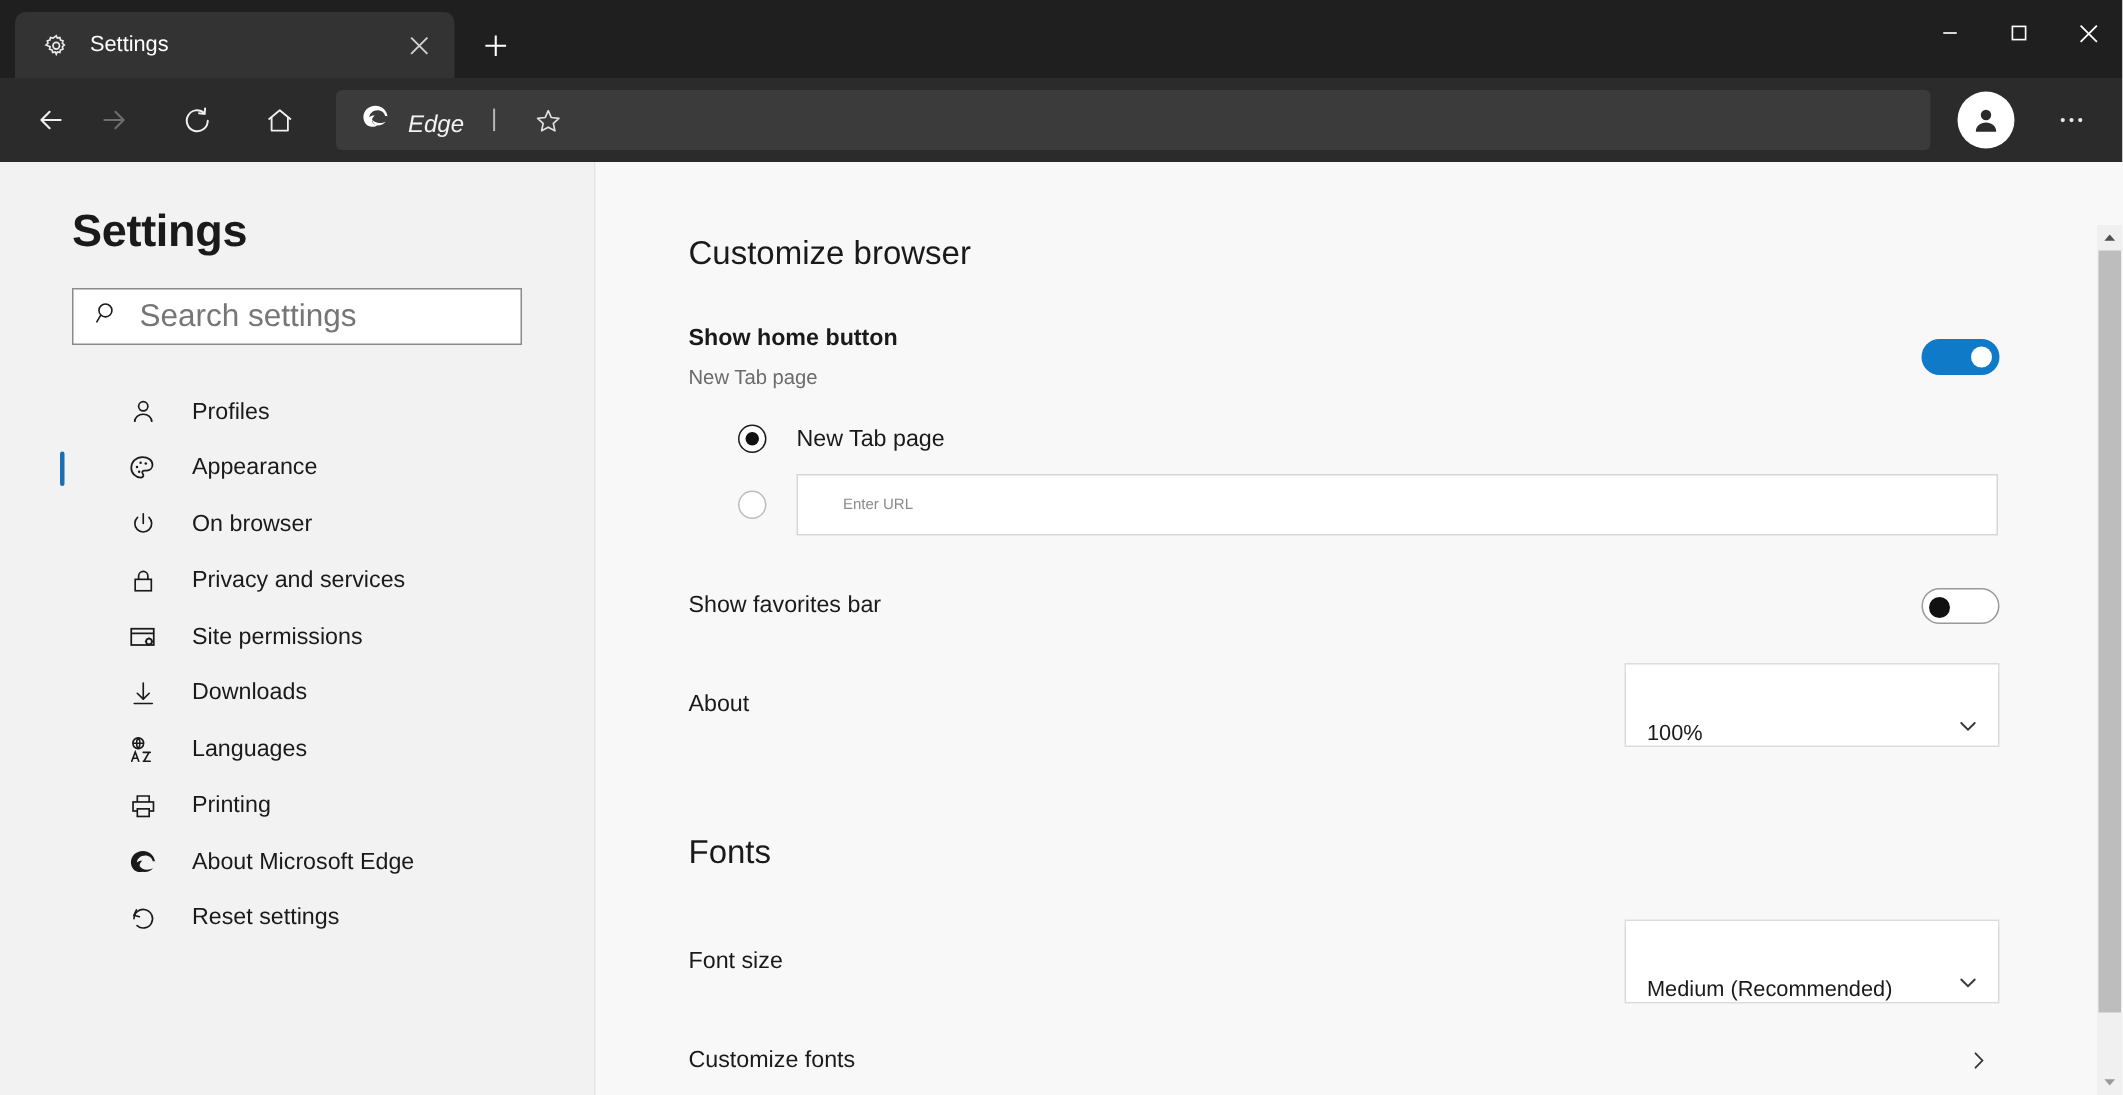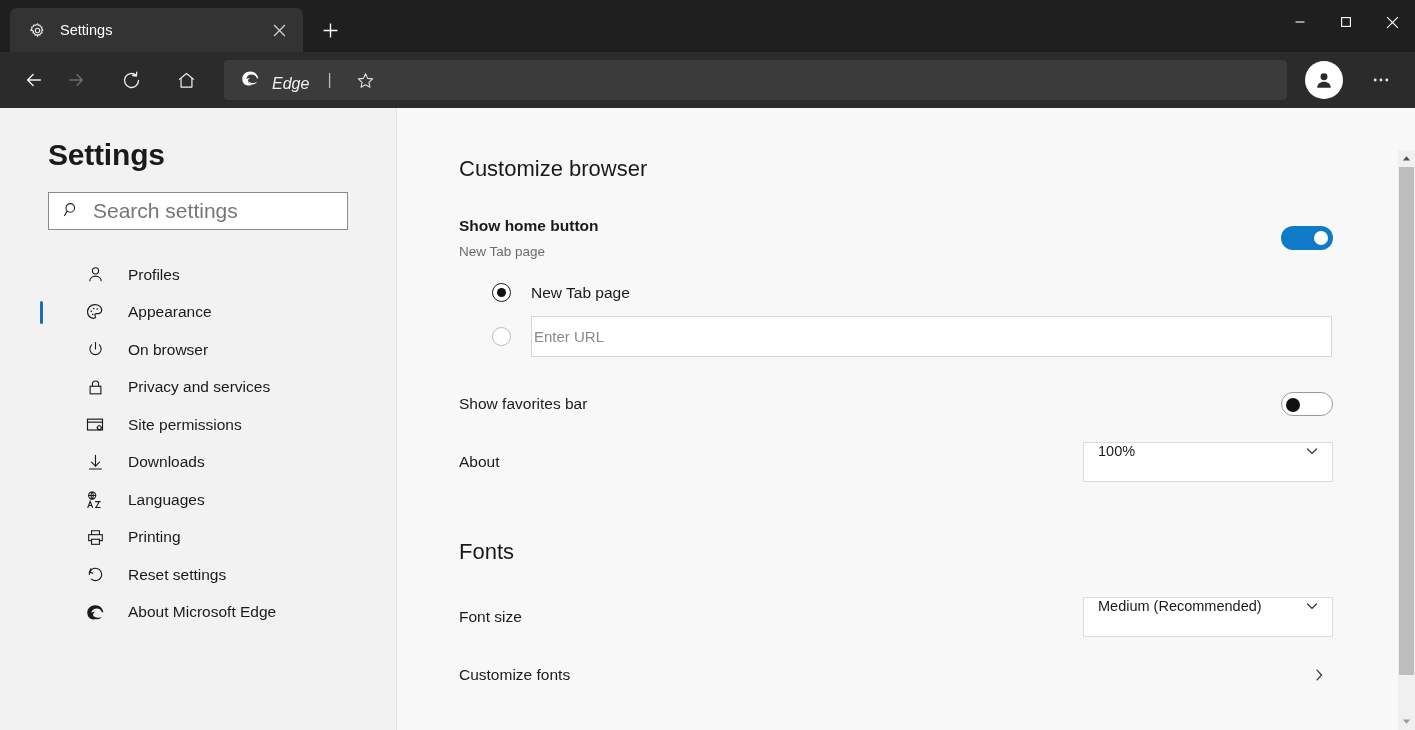--- a/index.html
+++ b/index.html
@@ -303,35 +303,35 @@
     border-radius: 50%;
     background: #111111;
   }
   .radio-label { font-size: 15.5px; color: #1a1a1a; }
 
   .urlinput {
     width: 810px;
     height: 41px;
     background: #ffffff;
     border: 1px solid #d6d6d6;
-    padding: 0 2px;
+    padding: 0 30px;
     font-family: "Liberation Sans", sans-serif;
-    font-size: 15px;
+    font-size: 10px;
     color: #1a1a1a;
     outline: none;
   }
   .urlinput::placeholder { color: #8a8a8a; }
 
   .dropdown {
     width: 250px;
-    height: 40px;
+    height: 56px;
     background: #ffffff;
     border: 1px solid #dcdcdc;
     display: flex;
-    align-items: flex-start;
+    align-items: flex-end;
     justify-content: space-between;
     padding: 0 12px 0 14px;
     cursor: pointer;
     flex: 0 0 250px;
   }
   .dropdown-value { font-size: 14.5px; color: #1a1a1a; }
 
   .chev-right {
     width: 28px; height: 28px;
     display: flex; align-items: center; justify-content: center;
@@ -572,37 +572,37 @@
             <rect x="3.4" y="8.4" width="17.2" height="7.6"></rect>
             <rect x="7" y="14.2" width="10" height="6.4" fill="#f2f2f2"></rect>
           </svg>
         </span>
         <span class="navlabel">Printing</span>
       </div>
 
 
       <div class="navitem">
         <span class="navicon">
+          <svg width="21" height="21" viewBox="0 0 24 24">
+            <path d="M21 12.8c0-5.1-4-9-9.2-9C6.4 3.8 2.6 7.7 2.6 12.4c0 4.3 2.9 7.5 6.8 7.5 1.6 0 2.9-.4 3.9-1-1.7-.1-3.4-1.2-3.9-3-.5-1.8.3-3.7 2-4.7-1.6-.2-3.2.3-4.3 1.3.4-3 3.1-5.2 6.3-5.2 3 0 5.4 1.8 5.8 4.4H21z" fill="#1a1a1a"></path>
+            <path d="M13.1 19.8c2.6 0 5-1.1 6.4-3-1.3.8-2.9 1.2-4.5 1.2-2.6 0-4.8-1-5.8-2.8.3 2.7 2 4.6 3.9 4.6z" fill="#1a1a1a"></path>
+          </svg>
+        </span>
+        <span class="navlabel">About Microsoft Edge</span>
+      </div>
+
+      <div class="navitem">
+        <span class="navicon">
           <svg width="19" height="19" viewBox="0 0 24 24" fill="none" stroke="#1a1a1a" stroke-width="1.4" stroke-linecap="round">
             <path d="M4.2 12 a7.8 7.8 0 1 1 2.6 5.8"></path>
             <path d="M4.2 5.6 V12 H10.3" stroke-width="0"></path>
             <path d="M6.3 4.6 L4.2 9.1 L8.7 10.3" stroke-width="1.4" fill="none"></path>
           </svg>
         </span>
         <span class="navlabel">Reset settings</span>
-      </div>
-
-      <div class="navitem">
-        <span class="navicon">
-          <svg width="21" height="21" viewBox="0 0 24 24">
-            <path d="M21 12.8c0-5.1-4-9-9.2-9C6.4 3.8 2.6 7.7 2.6 12.4c0 4.3 2.9 7.5 6.8 7.5 1.6 0 2.9-.4 3.9-1-1.7-.1-3.4-1.2-3.9-3-.5-1.8.3-3.7 2-4.7-1.6-.2-3.2.3-4.3 1.3.4-3 3.1-5.2 6.3-5.2 3 0 5.4 1.8 5.8 4.4H21z" fill="#1a1a1a"></path>
-            <path d="M13.1 19.8c2.6 0 5-1.1 6.4-3-1.3.8-2.9 1.2-4.5 1.2-2.6 0-4.8-1-5.8-2.8.3 2.7 2 4.6 3.9 4.6z" fill="#1a1a1a"></path>
-          </svg>
-        </span>
-        <span class="navlabel">About Microsoft Edge</span>
       </div>
 
     </div>
   </div>
 
   <div class="content">
     <div class="content-inner">
 
       <h2 class="section-title">Customize browser</h2>
 

